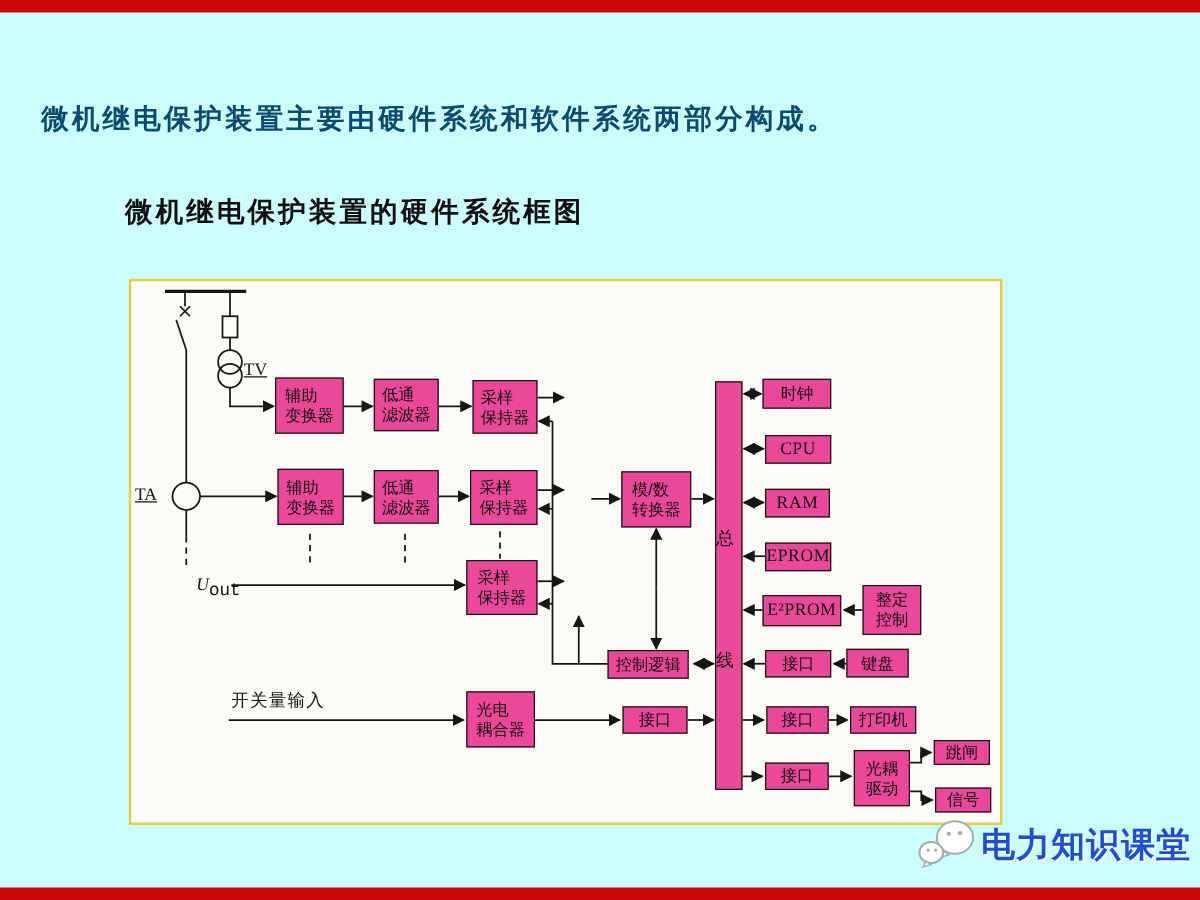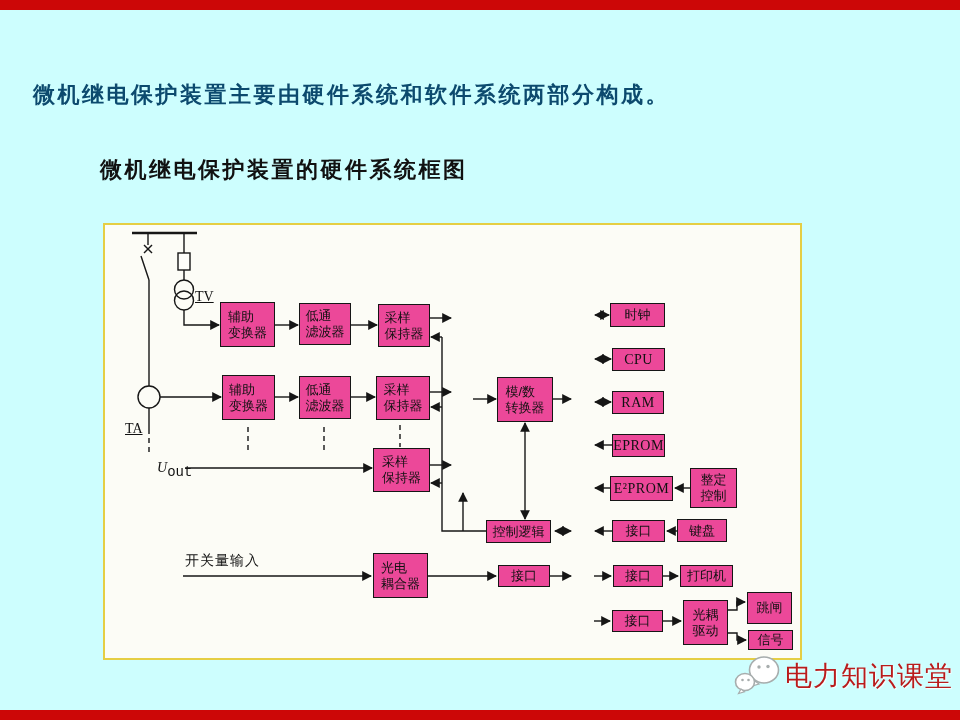--- a/index.html
+++ b/index.html
@@ -28,22 +28,22 @@
     font-size:13px;line-height:1.22;white-space:pre-line;color:#111;
   }
   .blk.en{font-family:"Liberation Serif",serif;font-size:14px;letter-spacing:.5px;}
   .blk.vtext{display:block;word-break:break-all;white-space:normal;font-size:14px;}
   .dlabel{position:absolute;color:#111;font-size:14px;white-space:nowrap;}
   .serif{font-family:"Liberation Serif",serif;text-decoration:underline;}
   #uout-label i{font-family:"Liberation Serif",serif;font-size:14px;}
   #uout-label sub{font-size:14px;font-family:Liberation Mono, monospace;}
   #watermark{position:absolute;left:733px;top:652px;width:220px;height:52px;}
   #watermark-text{
-    position:absolute;left:52px;top:6px;font-size:27px;font-weight:normal;
-    color:#b91c1c;letter-spacing:1px;
+    position:absolute;left:52px;top:6px;font-size:27px;font-weight:bold;
+    color:#1d4ed8;letter-spacing:1px;
     text-shadow:1px 1px 1px rgba(255,255,255,.85);
   }
 </style>
 </head>
 <body>
 
 <div class="redbar" style="top:0;background:#cc0707;"></div>
 <div class="redbar" style="top:710px;background:#cc0707;"></div>
 
 <div id="page-title">微机继电保护装置主要由硬件系统和软件系统两部分构成。</div>
@@ -140,45 +140,46 @@
 变换器</div>
   <div class="blk" style="left:194px;top:151px;width:52px;height:43px;">低通
 滤波器</div>
   <div class="blk" style="left:271px;top:151px;width:54px;height:44px;">采样
 保持器</div>
   <div class="blk" style="left:268px;top:223px;width:57px;height:44px;">采样
 保持器</div>
 
   <div class="blk" style="left:392px;top:152px;width:56px;height:45px;">模/数
 转换器</div>
+  <div class="blk vtext" style="left:467px;top:80px;width:22px;height:327px;padding-top:75px;line-height:98px;">总线</div>
   <div class="blk" style="left:381px;top:295px;width:65px;height:23px;">控制逻辑</div>
 
   <div class="blk" style="left:505px;top:78px;width:55px;height:24px;">时钟</div>
   <div class="blk en" style="left:507px;top:123px;width:53px;height:23px;">CPU</div>
   <div class="blk en" style="left:507px;top:166px;width:52px;height:23px;">RAM</div>
   <div class="blk en" style="left:507px;top:209px;width:53px;height:23px;">EPROM</div>
   <div class="blk en" style="left:505px;top:251px;width:63px;height:25px;">E²PROM</div>
   <div class="blk" style="left:585px;top:243px;width:47px;height:40px;">整定
 控制</div>
   <div class="blk" style="left:507px;top:295px;width:53px;height:22px;">接口</div>
   <div class="blk" style="left:572px;top:294px;width:50px;height:23px;">键盘</div>
   <div class="blk" style="left:508px;top:340px;width:50px;height:22px;">接口</div>
   <div class="blk" style="left:575px;top:340px;width:53px;height:22px;">打印机</div>
   <div class="blk" style="left:507px;top:385px;width:51px;height:22px;">接口</div>
   <div class="blk" style="left:578px;top:375px;width:45px;height:45px;">光耦
 驱动</div>
-  <div class="blk" style="left:642px;top:367px;width:45px;height:32px;">跳闸</div>
+  <div class="blk" style="left:642px;top:367px;width:45px;height:20px;">跳闸</div>
   <div class="blk" style="left:643px;top:405px;width:45px;height:20px;">信号</div>
 
   <div class="blk" style="left:268px;top:328px;width:55px;height:45px;">光电
 耦合器</div>
   <div class="blk" style="left:393px;top:340px;width:52px;height:22px;">接口</div>
 
   <div class="dlabel serif" style="left:90px;top:64px;">TV</div>
-  <div class="dlabel serif" style="left:20px;top:164px;margin-top:32px;">TA</div>
+  <div class="dlabel serif" style="left:3px;top:164px;">TA</div>
   <div class="dlabel" id="uout-label" style="left:52px;top:234px;"><i>U</i><sub>out</sub></div>
   <div class="dlabel" style="left:80px;top:327px;letter-spacing:1px;">开关量输入</div>
 </div>
 
 <div id="watermark">
   <svg width="50" height="46" viewBox="0 0 50 46">
     <g fill="#ffffff" stroke="#a7adad" stroke-width="1.6">
       <ellipse cx="31" cy="18" rx="14.5" ry="13"></ellipse>
       <path d="M22,29 l-3,5 l7,-2 z" stroke-width="1.2"></path>
       <ellipse cx="12" cy="30" rx="9.5" ry="8.5"></ellipse>

